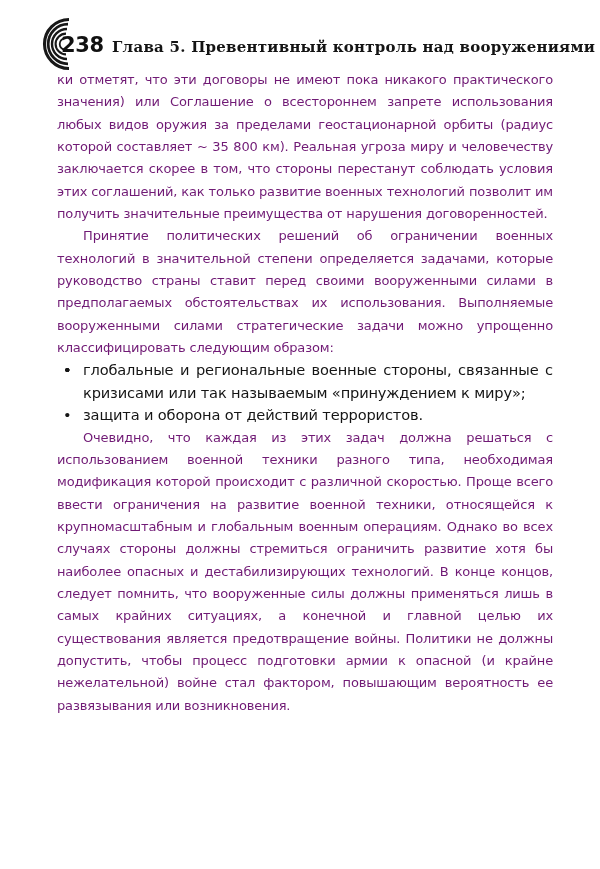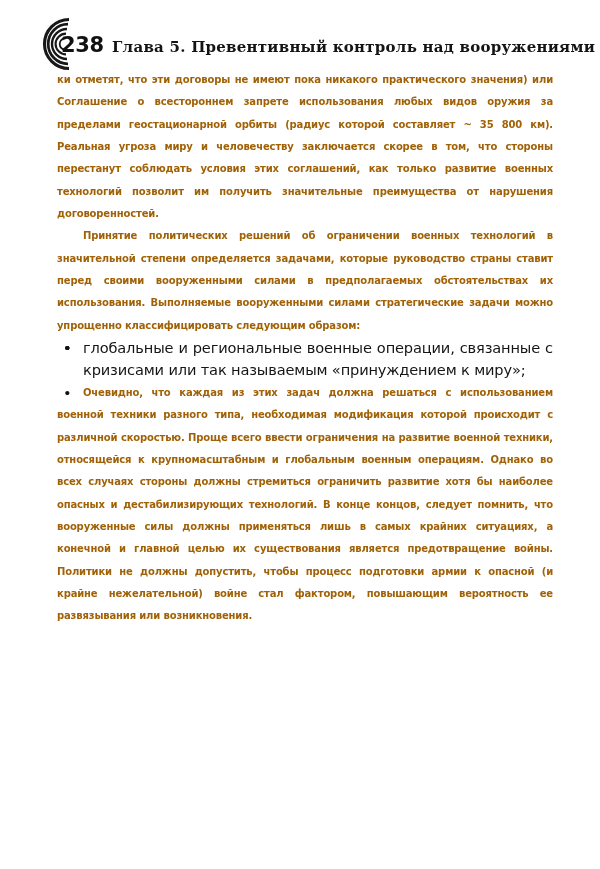--- a/index.html
+++ b/index.html
@@ -64,28 +64,27 @@
   
   .textblock {
     position: absolute;
     left: 57px;
     top: 69px;
     width: 496px;
   }
   p.body-par {
     margin: 0;
     font-family: "DejaVu Sans", sans-serif;
-    font-size: 10px;
+    font-size: 13px;
     line-height: 22.35px;
     text-align: justify;
     text-indent: 26px;
     hyphens: manual;
-    color: #a16207;
+    color: #701a75;
     letter-spacing: -0.15px;
-    font-weight: bold;
   }
   p.body-par.no-indent {
     text-indent: 0;
   }
   ul.task-list {
     margin: 0;
     padding: 0;
     list-style: none;
   }
   ul.task-list li {
@@ -139,23 +138,24 @@
 
     <ul class="task-list">
       <li>
         <span class="bullet">•</span>
       </li>
       <li>
         <span class="bullet">•</span>
       </li>
       <li>
         <span class="bullet">•</span>
-        <span>глобальные и региональные военные операции, связанные с кризисами или так называемым «принуждением к миру»;</span>
+        <span>глобальные и региональные военные стороны, связанные с кризисами или так называемым «принуждением к миру»;</span>
       </li>
       <li>
         <span class="bullet">•</span>
+        <span>защита и оборона от действий террористов.</span>
       </li>
     </ul>
 
     <p class="body-par">Очевидно, что каждая из этих задач должна решаться с использованием военной техники разного типа, необходимая модификация которой происходит с различной скоростью. Проще всего ввести ограничения на развитие военной техники, относящейся к крупномасштабным и глобальным военным операциям. Однако во всех случаях стороны должны стремиться ограничить развитие хотя бы наиболее опасных и дестабилизирующих технологий. В конце концов, следует помнить, что вооруженные силы должны применяться лишь в самых крайних ситуациях, а конечной и главной целью их существования является предотвращение войны. Политики не должны допустить, чтобы процесс подготовки армии к опасной (и крайне нежелательной) войне стал фактором, повышающим вероятность ее развязывания или возникновения.</p>
 
   </div>
 </div>
 
 </body></html>

